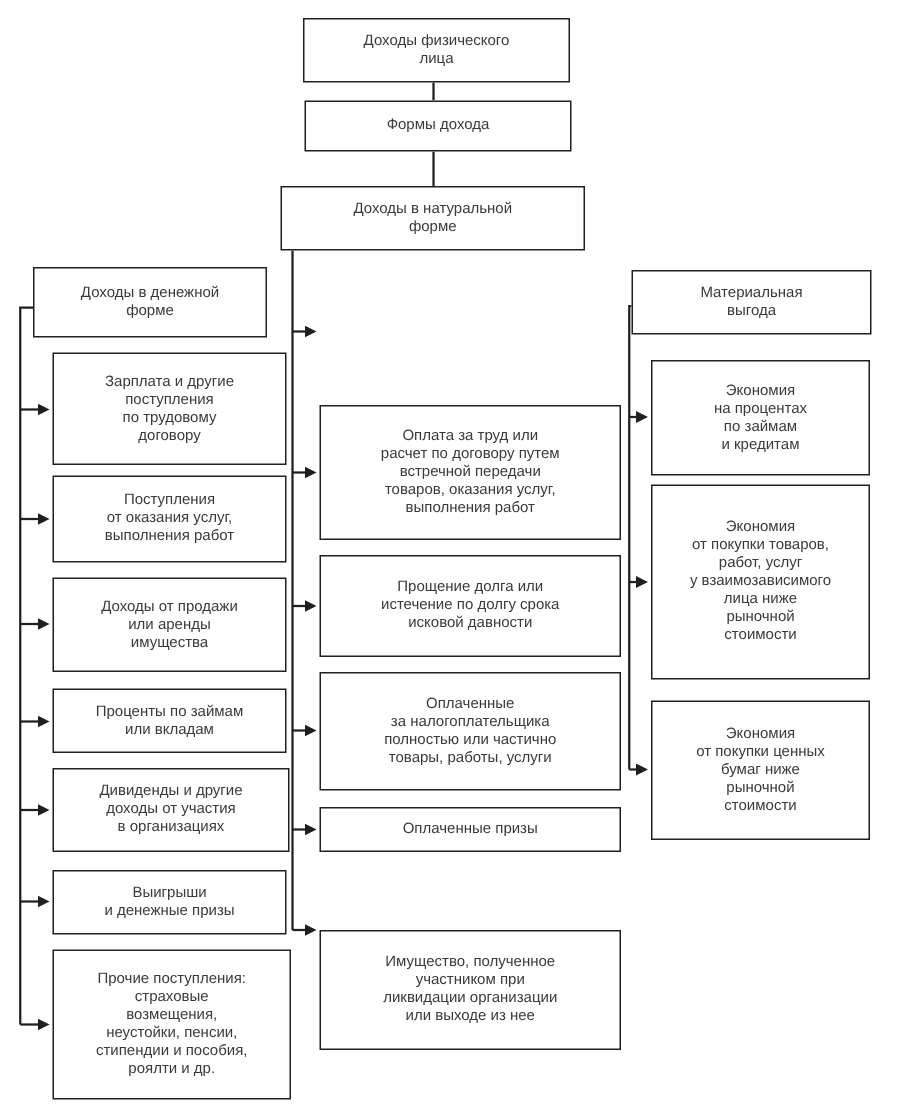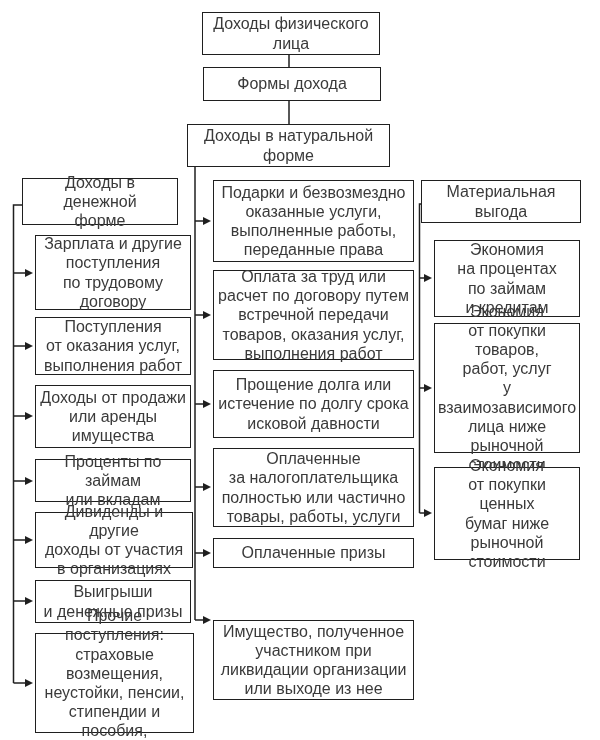--- a/index.html
+++ b/index.html
@@ -24,21 +24,21 @@
     position: absolute;
     box-sizing: border-box;
     border: 1.5px solid #1f1f1f;
     background: #ffffff;
     color: #3a3a3a;
     display: flex;
     align-items: center;
     justify-content: center;
     text-align: center;
     white-space: pre-line;
-    font-size: 16px;
+    font-size: 10px;
     line-height: 1.2;
     padding: 2px 4px;
   }
   
   #n-top-0 { left:202px; top:12px;  width:178px; height:43px; }
   #n-top-1 { left:203px; top:67px;  width:178px; height:34px; }
   #n-top-2 { left:187px; top:124px; width:203px; height:43px; }
   
   #n-money-h { left:22px; top:178px; width:156px; height:47px; }
   #n-money-0 { left:35px; top:235px; width:156px; height:75px; }
@@ -124,24 +124,20 @@
 в организациях</div>
   <div class="node" id="n-money-5">Выигрыши
 и денежные призы</div>
   <div class="node" id="n-money-6">Прочие поступления:
 страховые
 возмещения,
 неустойки, пенсии,
 стипендии и пособия,
 роялти и др.</div>
 
-  <div class="node" id="n-nat-0">Подарки и безвозмездно
-оказанные услуги,
-выполненные работы,
-переданные права</div>
   <div class="node" id="n-nat-1">Оплата за труд или
 расчет по договору путем
 встречной передачи
 товаров, оказания услуг,
 выполнения работ</div>
   <div class="node" id="n-nat-2">Прощение долга или
 истечение по долгу срока
 исковой давности</div>
   <div class="node" id="n-nat-3">Оплаченные
 за налогоплательщика

